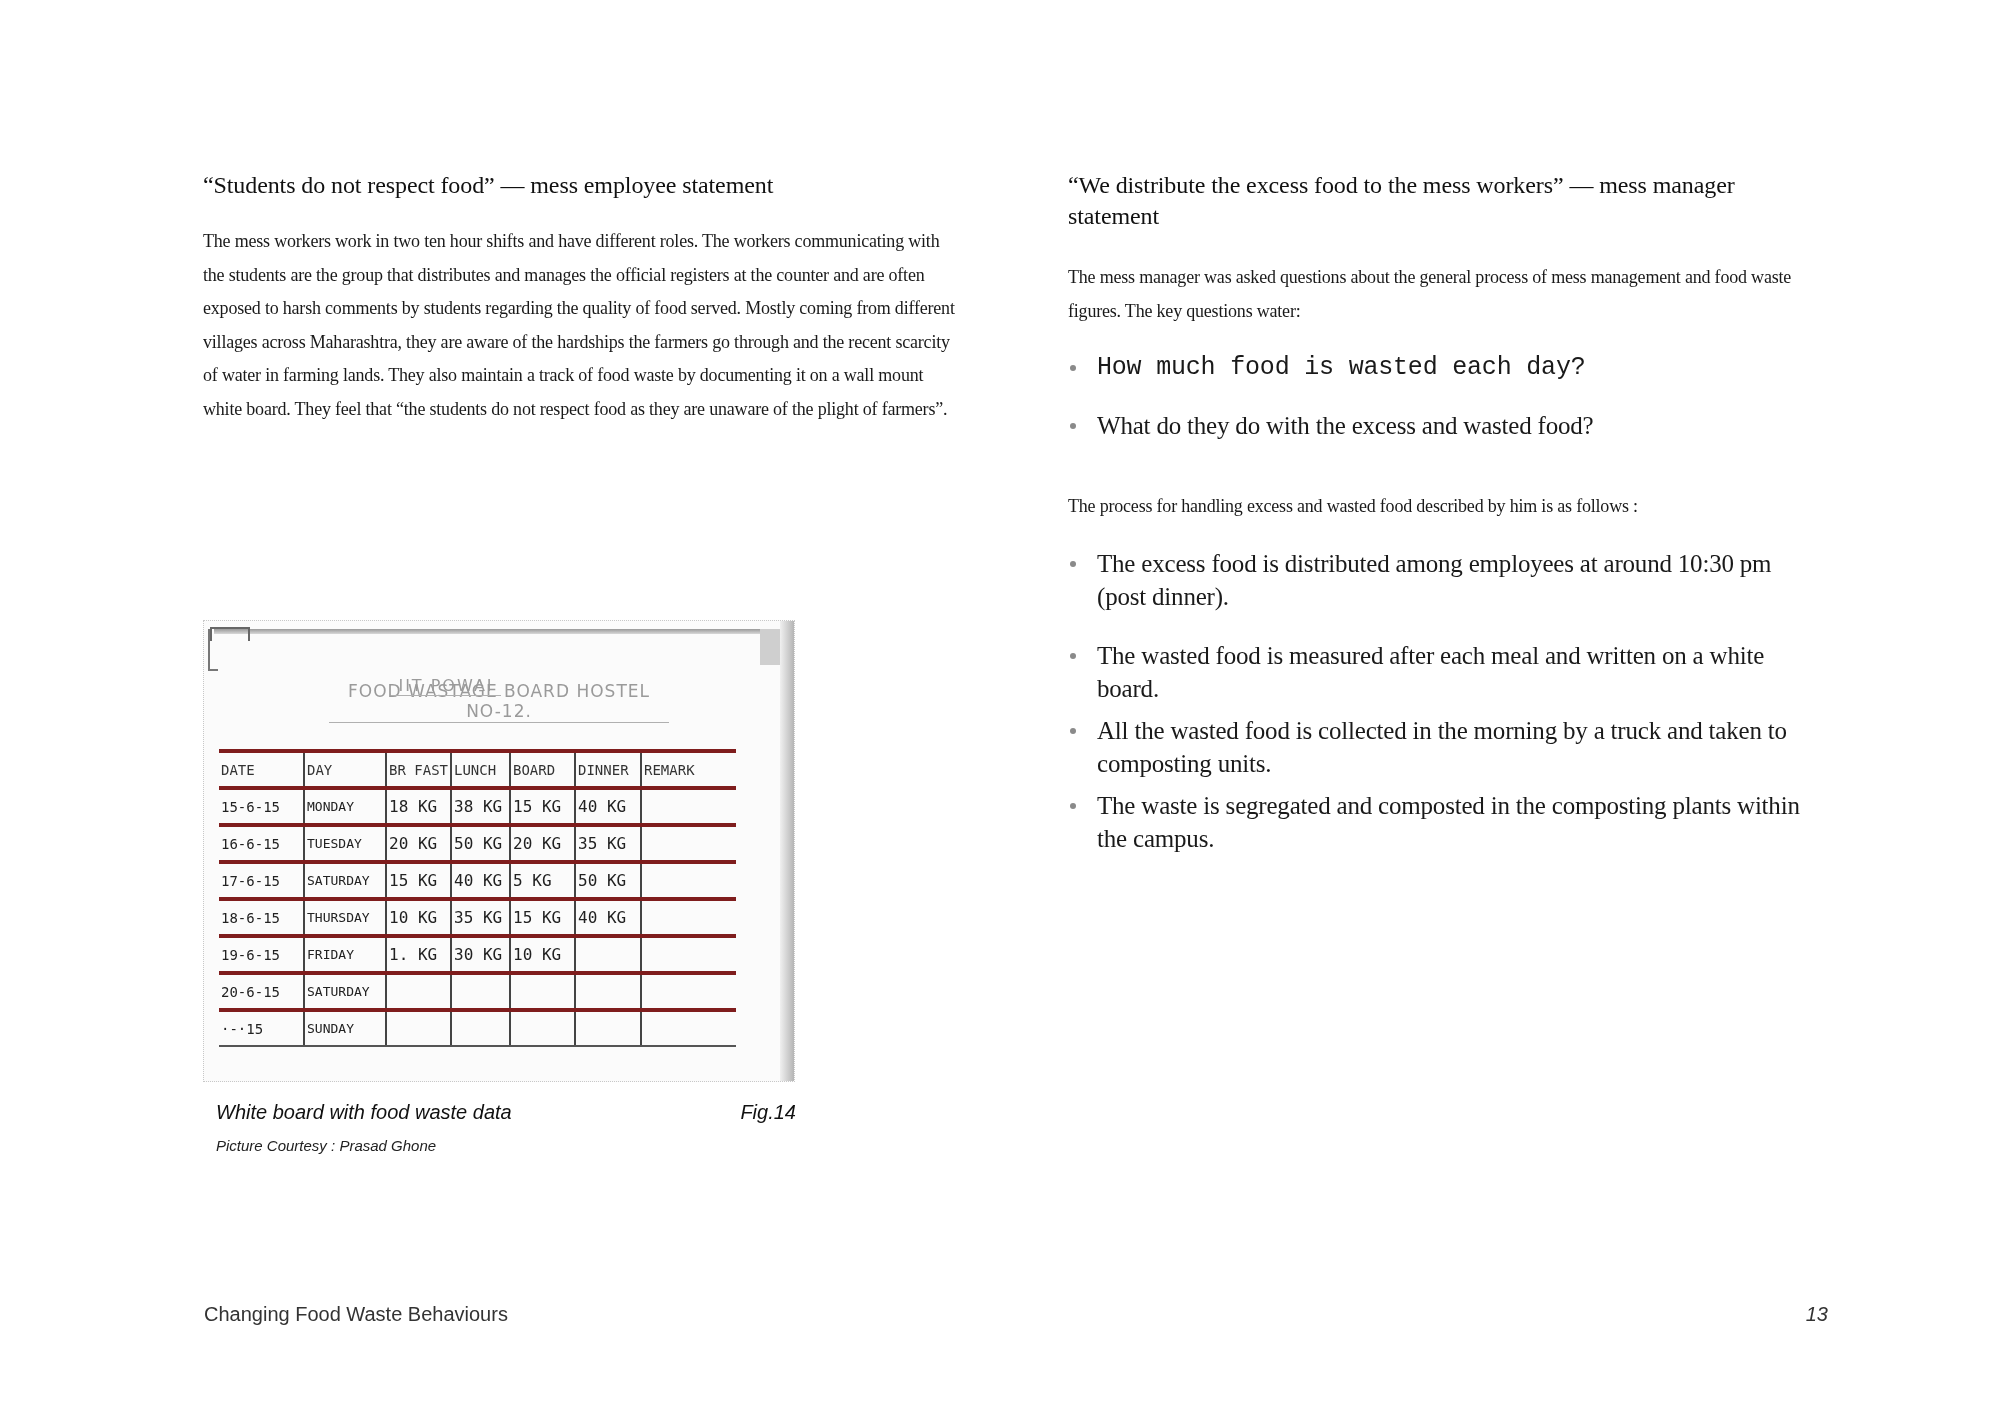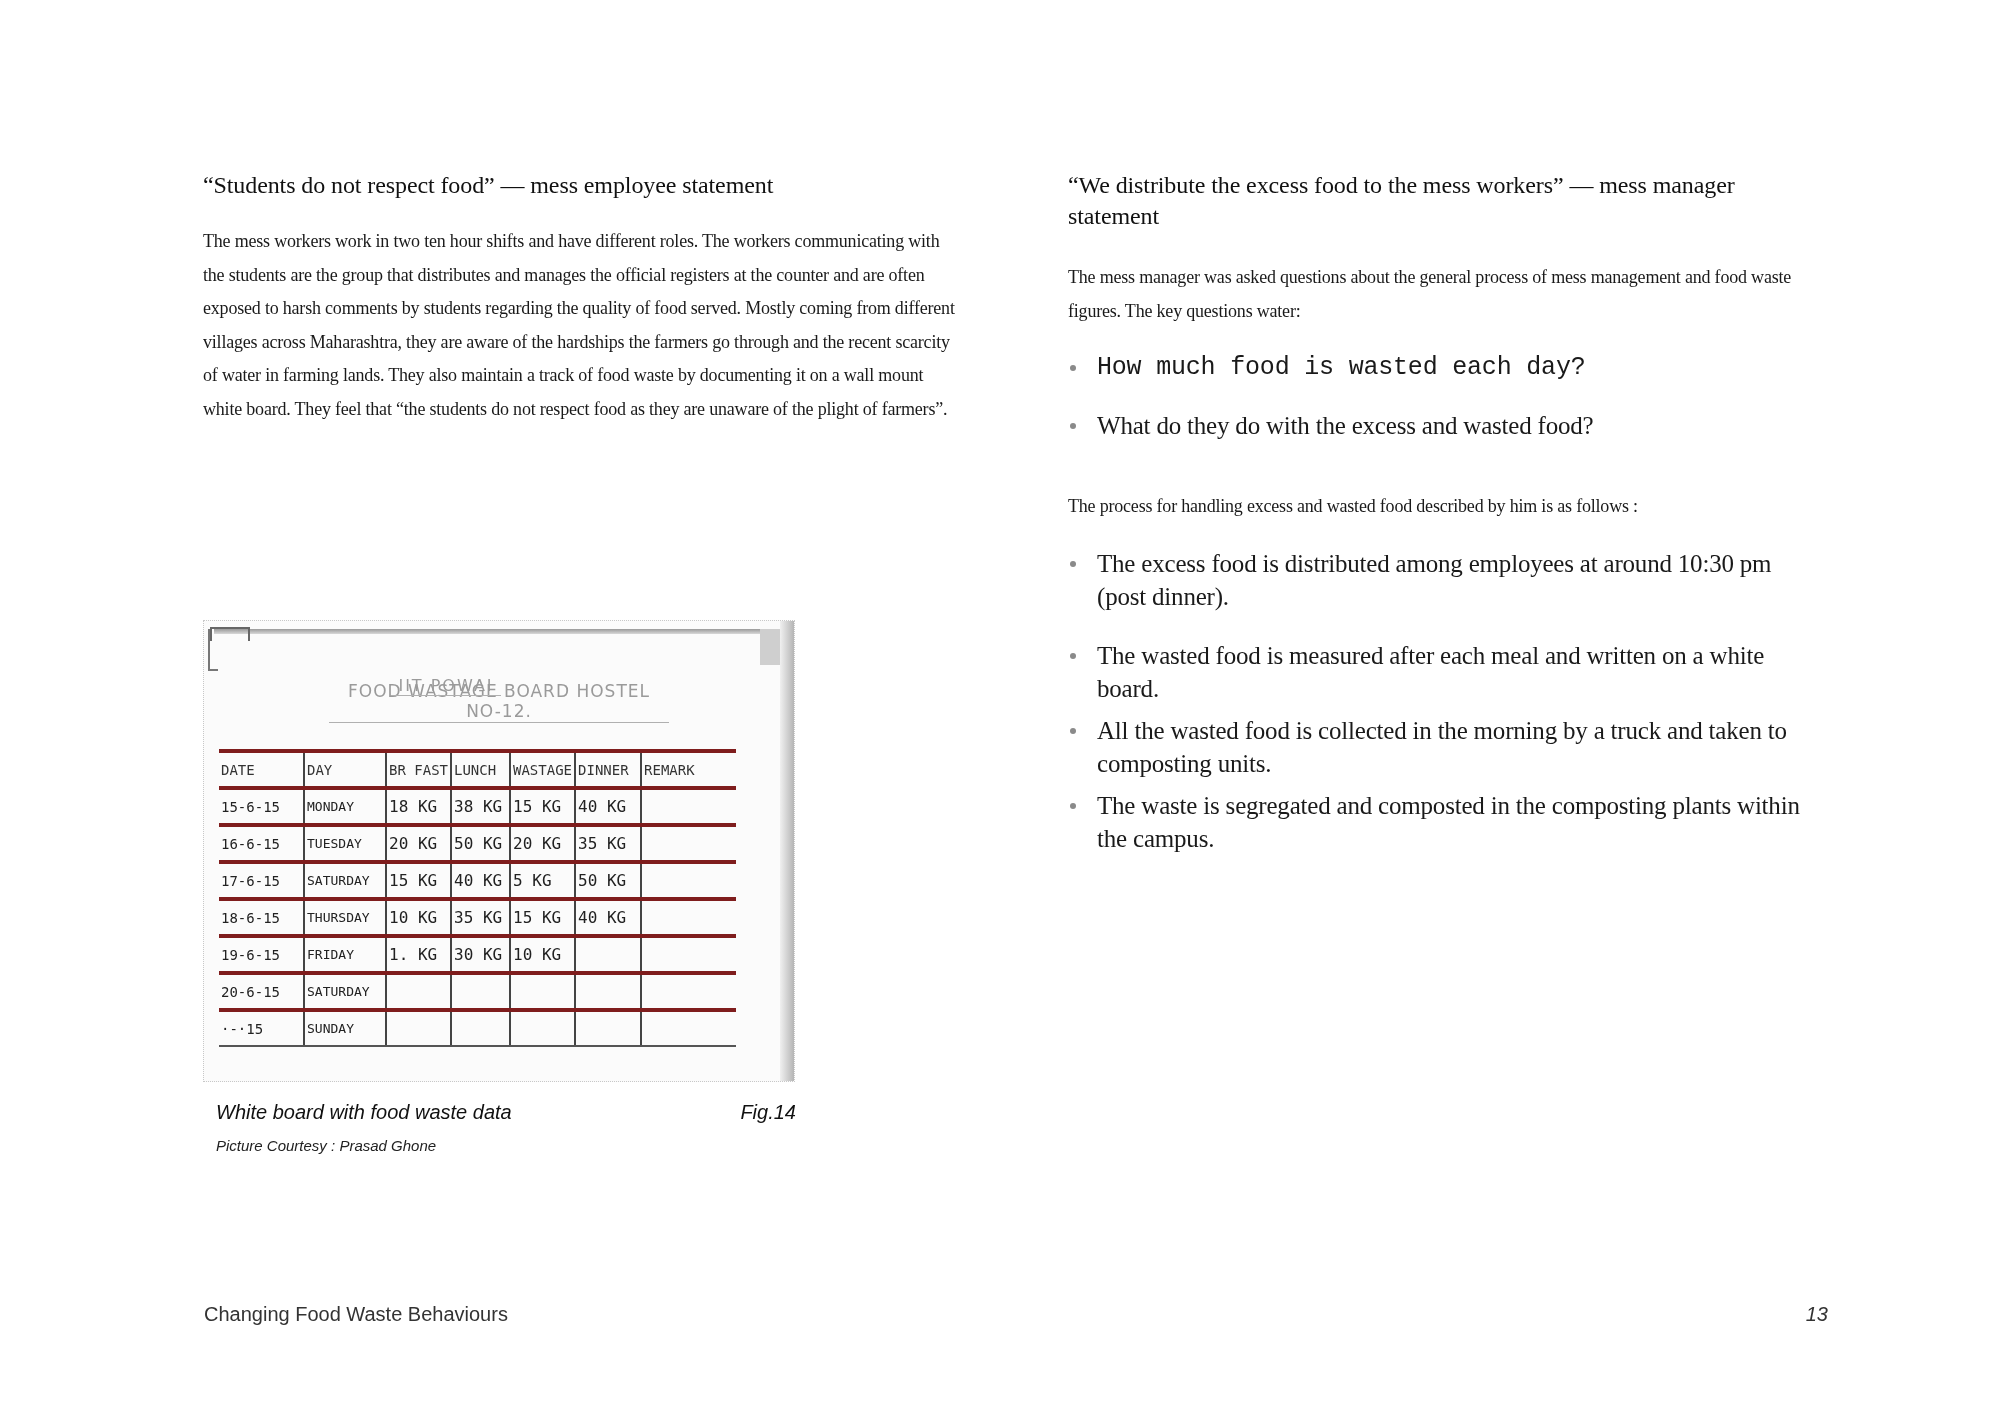--- a/index.html
+++ b/index.html
@@ -151,21 +151,21 @@
   <div class="corner-tr"></div>
   <div class="board-title">FOOD WASTAGE BOARD HOSTEL NO-12.</div>
   <div class="board-subtitle">IIT POWAI</div>
   <table class="board">
     <thead>
       <tr>
         <th class="c-date">DATE</th>
         <th class="c-day">DAY</th>
         <th class="c-bf">BR FAST</th>
         <th class="c-lu">LUNCH</th>
-        <th class="c-ti">WASTAGE</th>
+        <th class="c-ti">BOARD</th>
         <th class="c-di">DINNER</th>
         <th class="c-re">REMARK</th>
       </tr>
     </thead>
     <tbody>
       <tr>
         <td class="dt">15-6-15</td>
         <td class="dy">MONDAY</td>
         <td>18 KG</td>
         <td>38 KG</td>

